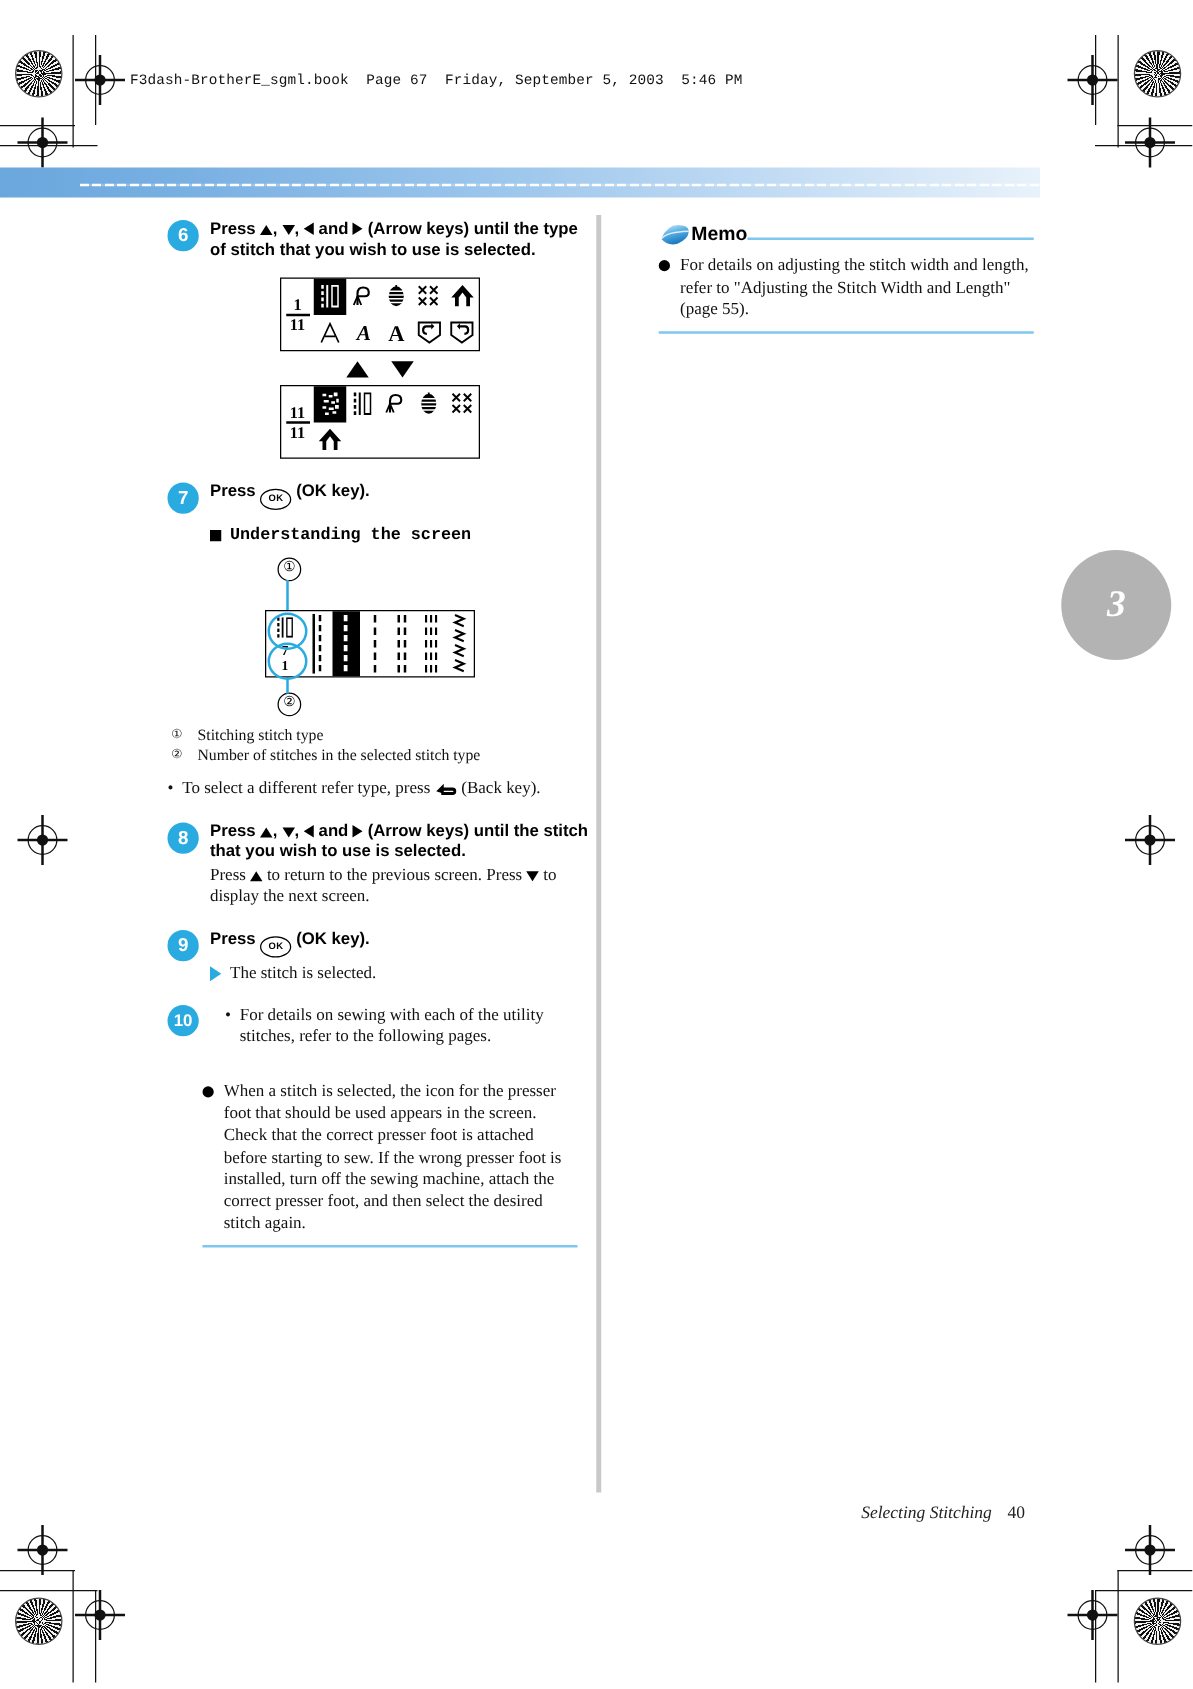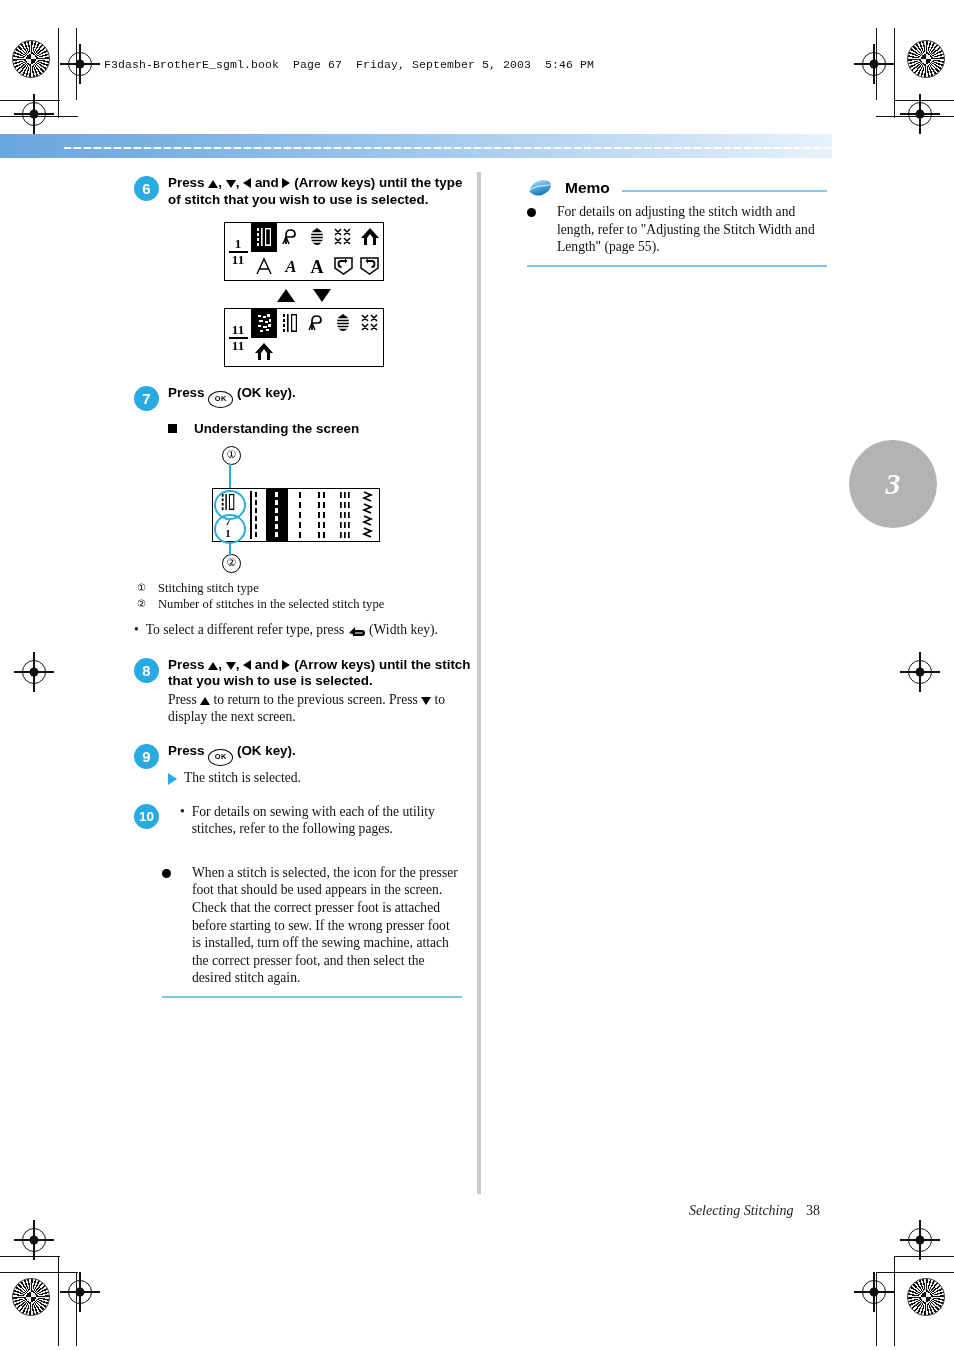--- a/index.html
+++ b/index.html
@@ -68,21 +68,21 @@
   .res{display:flex;gap:7px;margin-top:3px;align-items:flex-start;}
   .res .tri{
     flex:0 0 auto;margin-top:4px;
     width:0;height:0;border-left:9px solid #29abe2;
     border-top:6px solid transparent;border-bottom:6px solid transparent;
   }
   .res .txt{font-size:13.6px;line-height:17.4px;color:#111;}
 
   .subhead{display:flex;align-items:center;gap:7px;margin:13px 0 6px 0;}
   .subhead .sq{width:9px;height:9px;background:#000;}
-  .subhead .t{font-family:Liberation Sans, sans-serif;font-weight:bold;font-size:13.4px;color:#000;margin-left:10px;}
+  .subhead .t{font-family:Liberation Mono, monospace;font-weight:bold;font-size:13.4px;color:#000;}
 
   
   .ar{display:inline-block;vertical-align:-1px;}
   .ar-u{width:0;height:0;border-bottom:8px solid #000;border-left:5.5px solid transparent;border-right:5.5px solid transparent;}
   .ar-d{width:0;height:0;border-top:8px solid #000;border-left:5.5px solid transparent;border-right:5.5px solid transparent;}
   .ar-l{width:0;height:0;border-right:8px solid #000;border-top:5.5px solid transparent;border-bottom:5.5px solid transparent;}
   .ar-r{width:0;height:0;border-left:8px solid #000;border-top:5.5px solid transparent;border-bottom:5.5px solid transparent;}
 
   .okkey{
     display:inline-block;vertical-align:-4px;width:23px;height:15px;border:1.4px solid #000;
@@ -136,26 +136,26 @@
     flex:0 0 auto;width:15px;height:15px;border:1.1px solid #000;border-radius:50%;
     font-size:10px;line-height:13px;text-align:center;margin-top:1px;
   }
   .bullet-row{display:flex;gap:7px;margin-top:9px;font-size:13.6px;line-height:17.4px;color:#111;}
   .bullet-row .dot{flex:0 0 auto;}
 
   .backkey{display:inline-block;vertical-align:-4px;width:18px;height:14px;}
 
   
   .box{margin-top:20px;}
-  .box-head{display:flex;align-items:center;gap:12px;}
+  .box-head{display:flex;align-items:center;gap:0;}
   .box-head .title{
     font-family:"Liberation Sans",sans-serif;font-weight:bold;font-size:15.5px;color:#000;
   }
   .box-head .rule{flex:1;height:2px;background:#7ec8ef;margin-top:6px;}
-  .box-item{display:flex;gap:21px;margin-top:5px;}
+  .box-item{display:flex;gap:8px;margin-top:5px;}
   .box-item .dot{flex:0 0 auto;width:9px;height:9px;background:#000;border-radius:50%;margin-top:5px;}
   .box-item .txt{font-size:13.6px;line-height:17.6px;color:#111;}
   .box-foot{height:2px;background:#7ec8ef;margin-top:9px;}
 
   .memo-icon{width:26px;height:20px;}
   .note-icon{width:28px;height:28px;}
 
   
   .chaptab{
     position:absolute;left:849px;top:440px;width:88px;height:88px;border-radius:50%;
@@ -580,21 +580,21 @@
 
     <div class="bullet-row">
       <span class="dot">•</span>
       <span>
         <span>To select a different refer type, press</span>
         <span class="backkey">
           <svg width="18" height="14" viewBox="0 0 18 14">
             <path d="M1 9 L7 3 L7 6 L14 6 Q17 6 17 9 Q17 12 14 12 L5 12 L5 9.5 L14 9.5 Q14.8 9.5 14.8 9 Q14.8 8.5 14 8.5 L7 8.5 L7 11 Z" fill="#000"></path>
           </svg>
         </span>
-        <span>(Width key).</span>
+        <span>(Back key).</span>
       </span>
     </div>
 
     <div class="step" style="margin-top:18px;">
       <div class="step-num">8</div>
       <div class="step-body">
         <div class="step-title">
           <span>Press</span>
           <span class="ar ar-u"></span>,
           <span class="ar ar-d"></span>,
@@ -670,16 +670,16 @@
       <div class="box-item">
         <span class="dot"></span>
         <span class="txt">For details on adjusting the stitch width and length, refer to "Adjusting the Stitch Width and Length" (page 55).</span>
       </div>
       <div class="box-foot"></div>
     </div>
   </div>
 
   <div class="footer">
     <span>Selecting Stitching</span>
-    <span class="pg">38</span>
+    <span class="pg">40</span>
   </div>
 
 </div>
 
 </body></html>

